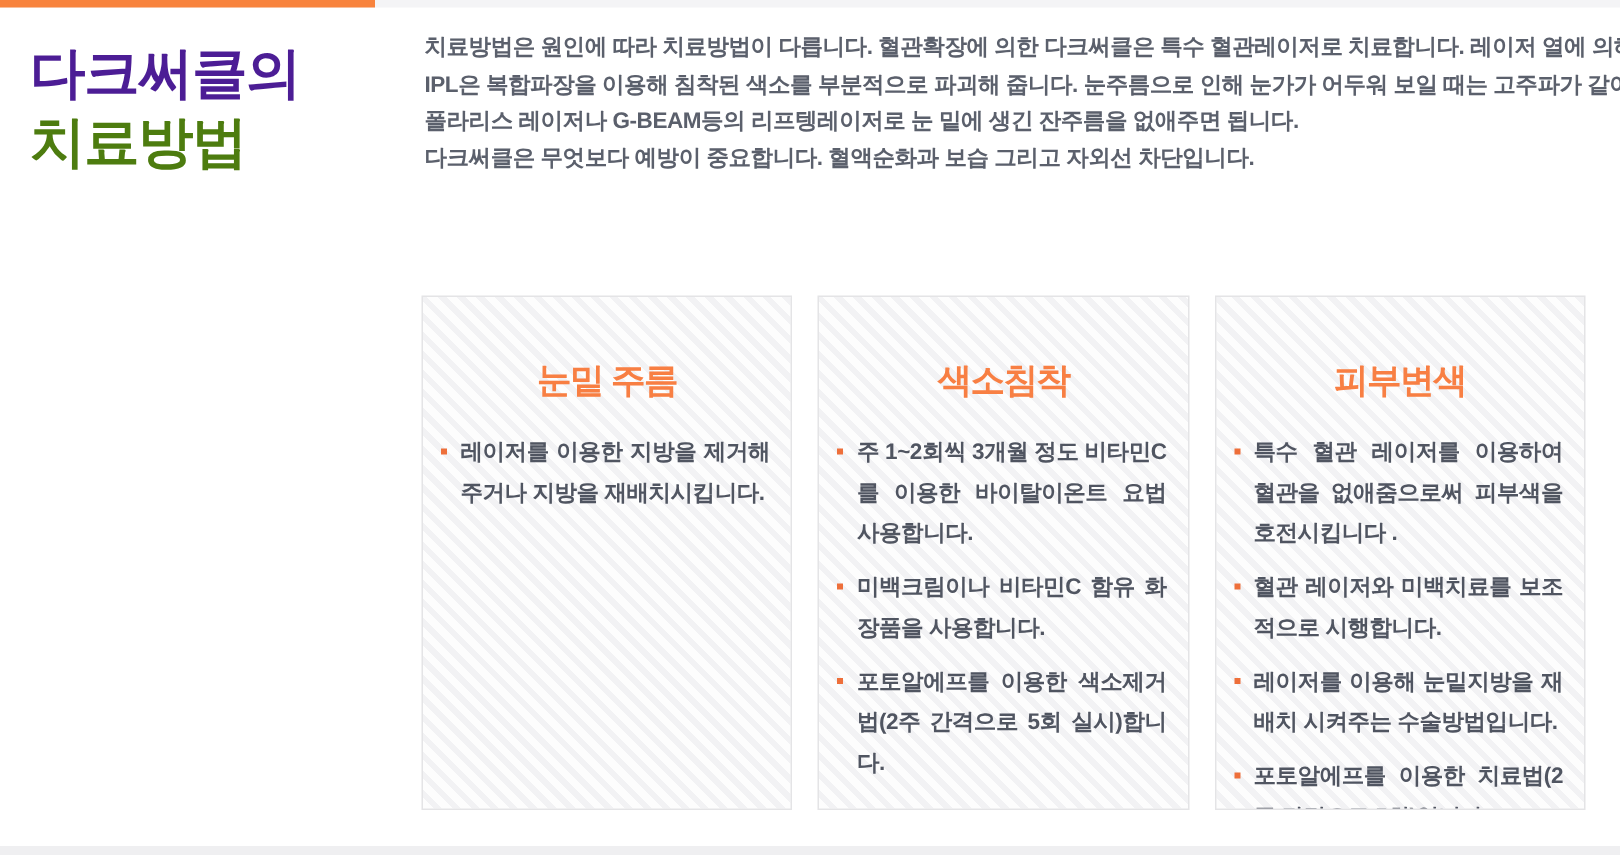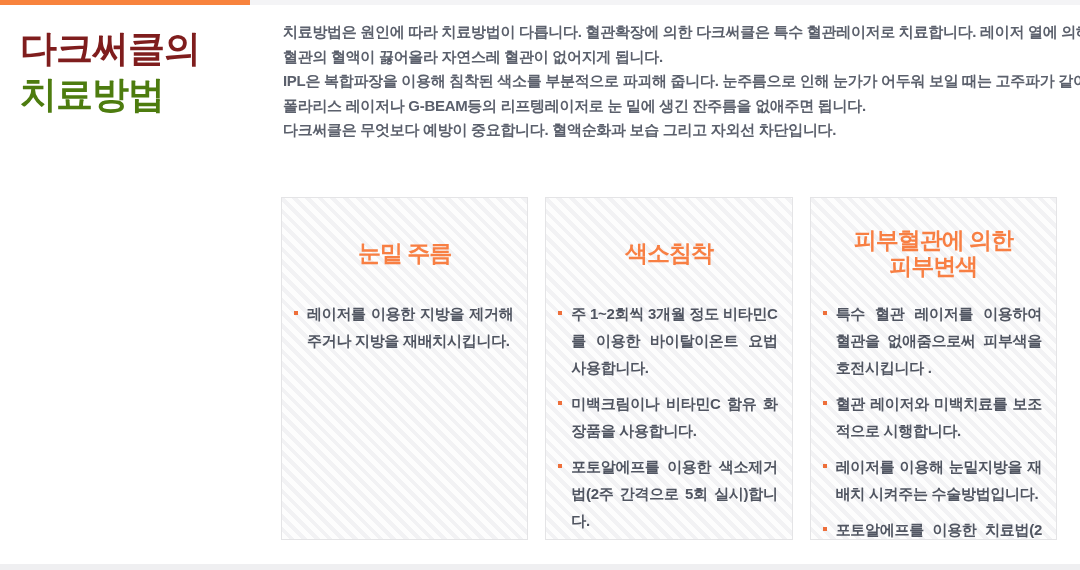--- a/index.html
+++ b/index.html
@@ -19,21 +19,21 @@
   .top-bar-accent {
     position:absolute; top:0; left:0;
     width:250px; height:5px;
     background:#f8833d;
   }
   .page-title {
     position:absolute; left:20px; top:26px;
     font-size:37px; font-weight:bold;
     letter-spacing:-1px; line-height:46px;
   }
-  .page-title .t1 { display:block; color:#7f1d1d; }
+  .page-title .t1 { display:block; color:#4c1d95; }
   .page-title .t2 { display:block; color:#4d7c0f; }
   .intro {
     position:absolute; left:283px; top:20px; width:772px;
     color:#5b606c; font-size:15px; font-weight:600;
     letter-spacing:-0.3px;
   }
   .intro-line { height:24.5px; line-height:24.5px; white-space:nowrap; }
   .cards {
     position:absolute; left:281px; top:197px;
     width:776px; height:343px;
@@ -46,21 +46,21 @@
     overflow:hidden;
   }
   .card-title {
     margin-top:22px; height:66px;
     display:flex; flex-direction:column;
     align-items:center; justify-content:center;
     color:#f87f43; font-size:23px; font-weight:bold;
     letter-spacing:-1px; line-height:26px; text-align:center;
   }
   .card-title span { display:block; }
-  .card-body { padding:2px 14px 0 12px;margin-top:12px; }
+  .card-body { padding:2px 14px 0 12px; }
   .bullet-item { display:flex; margin-bottom:9px; }
   .bullet-square {
     flex:0 0 auto; width:4px; height:4px;
     margin:11px 9px 0 0;
     background:#ee6f3a;
   }
   .bullet-text {
     flex:1 1 auto;
     color:#505561; font-size:15px; font-weight:600;
     line-height:27px; letter-spacing:-0.3px;
@@ -79,21 +79,20 @@
   <div class="top-bar-accent"></div>
 </div>
 
 <h1 class="page-title">
   <span class="t1">다크써클의</span>
   <span class="t2">치료방법</span>
 </h1>
 
 <div class="intro">
     <div class="intro-line">치료방법은 원인에 따라 치료방법이 다릅니다. 혈관확장에 의한 다크써클은 특수 혈관레이저로 치료합니다. 레이저 열에 의해 정맥속의</div>
-    <div class="intro-line">혈관의 혈액이 끓어올라 자연스레 혈관이 없어지게 됩니다.</div>
     <div class="intro-line">IPL은 복합파장을 이용해 침착된 색소를 부분적으로 파괴해 줍니다. 눈주름으로 인해 눈가가 어두워 보일 때는 고주파가 같이 나오는</div>
     <div class="intro-line">폴라리스 레이저나 G-BEAM등의 리프텡레이저로 눈 밑에 생긴 잔주름을 없애주면 됩니다.</div>
     <div class="intro-line">다크써클은 무엇보다 예방이 중요합니다. 혈액순화과 보습 그리고 자외선 차단입니다.</div>
   </div>
 
 <div class="cards">
   <div class="card">
     <div class="card-title">
         <span>눈밑 주름</span>
       </div>
@@ -120,21 +119,20 @@
         </div>
         <div class="bullet-item">
           <span class="bullet-square"></span>
           <span class="bullet-text">포토알에프를 이용한 색소제거법(2주 간격으로 5회 실시)합니다.</span>
         </div>
       </div>
   </div>
 
   <div class="card">
     <div class="card-title">
-        <span>피부혈관에 의한</span>
         <span>피부변색</span>
       </div>
     <div class="card-body">
         <div class="bullet-item">
           <span class="bullet-square"></span>
           <span class="bullet-text">특수 혈관 레이저를 이용하여 혈관을 없애줌으로써 피부색을 호전시킵니다 .</span>
         </div>
         <div class="bullet-item">
           <span class="bullet-square"></span>
           <span class="bullet-text">혈관 레이저와 미백치료를 보조적으로 시행합니다.</span>

